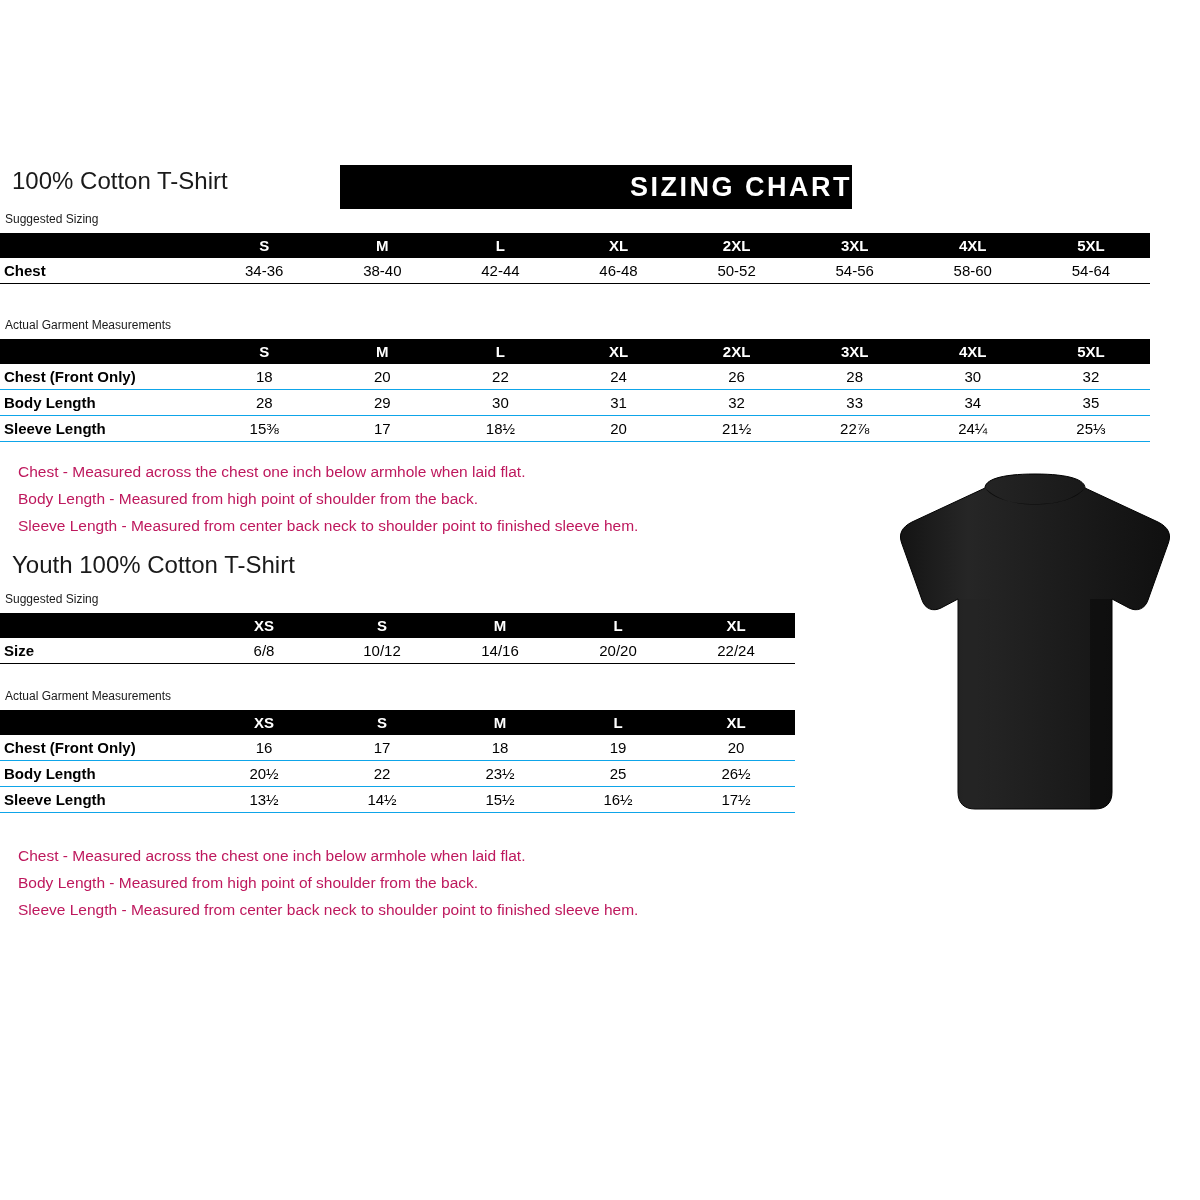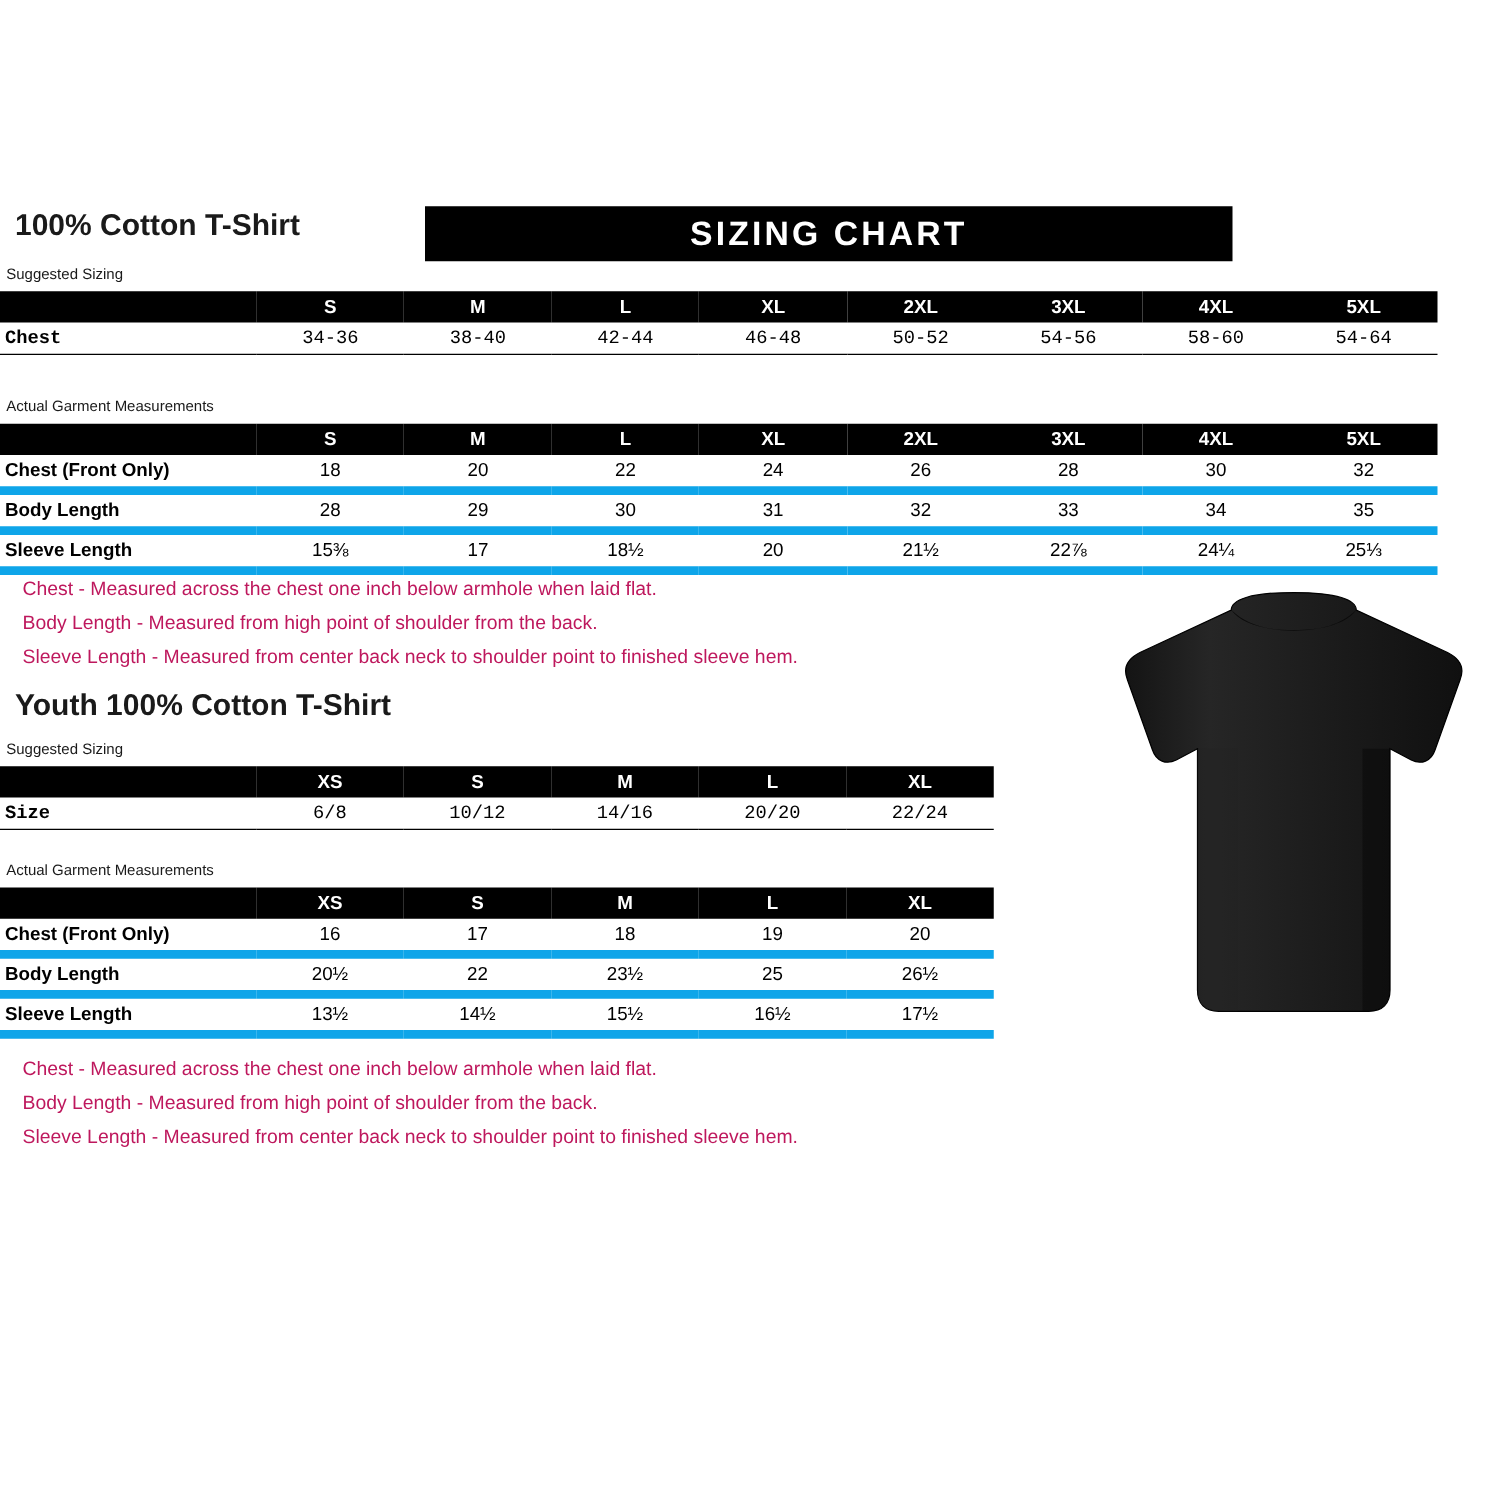--- a/index.html
+++ b/index.html
@@ -19,21 +19,21 @@
   .page {
     position: absolute;
     left: 0; top: 0;
     width: 1200px;
     height: 1200px;
   }
 
   
   .section-title {
     font-size: 24px;
-    font-weight: 700;
+    font-weight: 400;
     letter-spacing: 0px;
     color: #1a1a1a;
   }
   .sizing-chart-banner {
     background: #000000;
     color: #ffffff;
     font-size: 27px;
     font-weight: bold;
     letter-spacing: 2.5px;
     text-align: center;
@@ -68,39 +68,38 @@
     background: #000000;
     text-align: left;
   }
   table.sz tbody td.rowhead {
     text-align: left;
     font-weight: bold;
     padding-left: 4px;
     font-size: 15px;
   }
   table.sz tbody tr td {
-    border-bottom: 7px solid #0ea5e9;
+    border-bottom: 1px solid #0ea5e9;
   }
   table.sz.nolines tbody tr td {
     border-bottom: none;
-    font-family: Liberation Mono, monospace;
   }
   table.sz.nolines tbody tr:last-child td {
     border-bottom: 1px solid #000000;
   }
 
   .note {
     font-size: 15.5px;
     color: #be185d;
     line-height: 27px;
   }
 
   
   #adult-title  { position:absolute; left:12px;  top:167px; }
-  #banner       { position:absolute; left:340px; top:165px; width:646px; }
+  #banner       { position:absolute; left:340px; top:165px; width:512px;text-align:right; }
   #adult-sugg   { position:absolute; left:5px;   top:212px; }
   #adult-sugg-table { position:absolute; left:0px; top:233px; width:1150px; }
   #adult-agm    { position:absolute; left:5px;   top:318px; }
   #adult-agm-table { position:absolute; left:0px; top:339px; width:1150px; }
   #adult-notes  { position:absolute; left:18px;  top:458px; }
 
   #youth-title  { position:absolute; left:12px;  top:551px; }
   #youth-sugg   { position:absolute; left:5px;   top:592px; }
   #youth-sugg-table { position:absolute; left:0px; top:613px; width:795px; }
   #youth-agm    { position:absolute; left:5px;   top:689px; }

